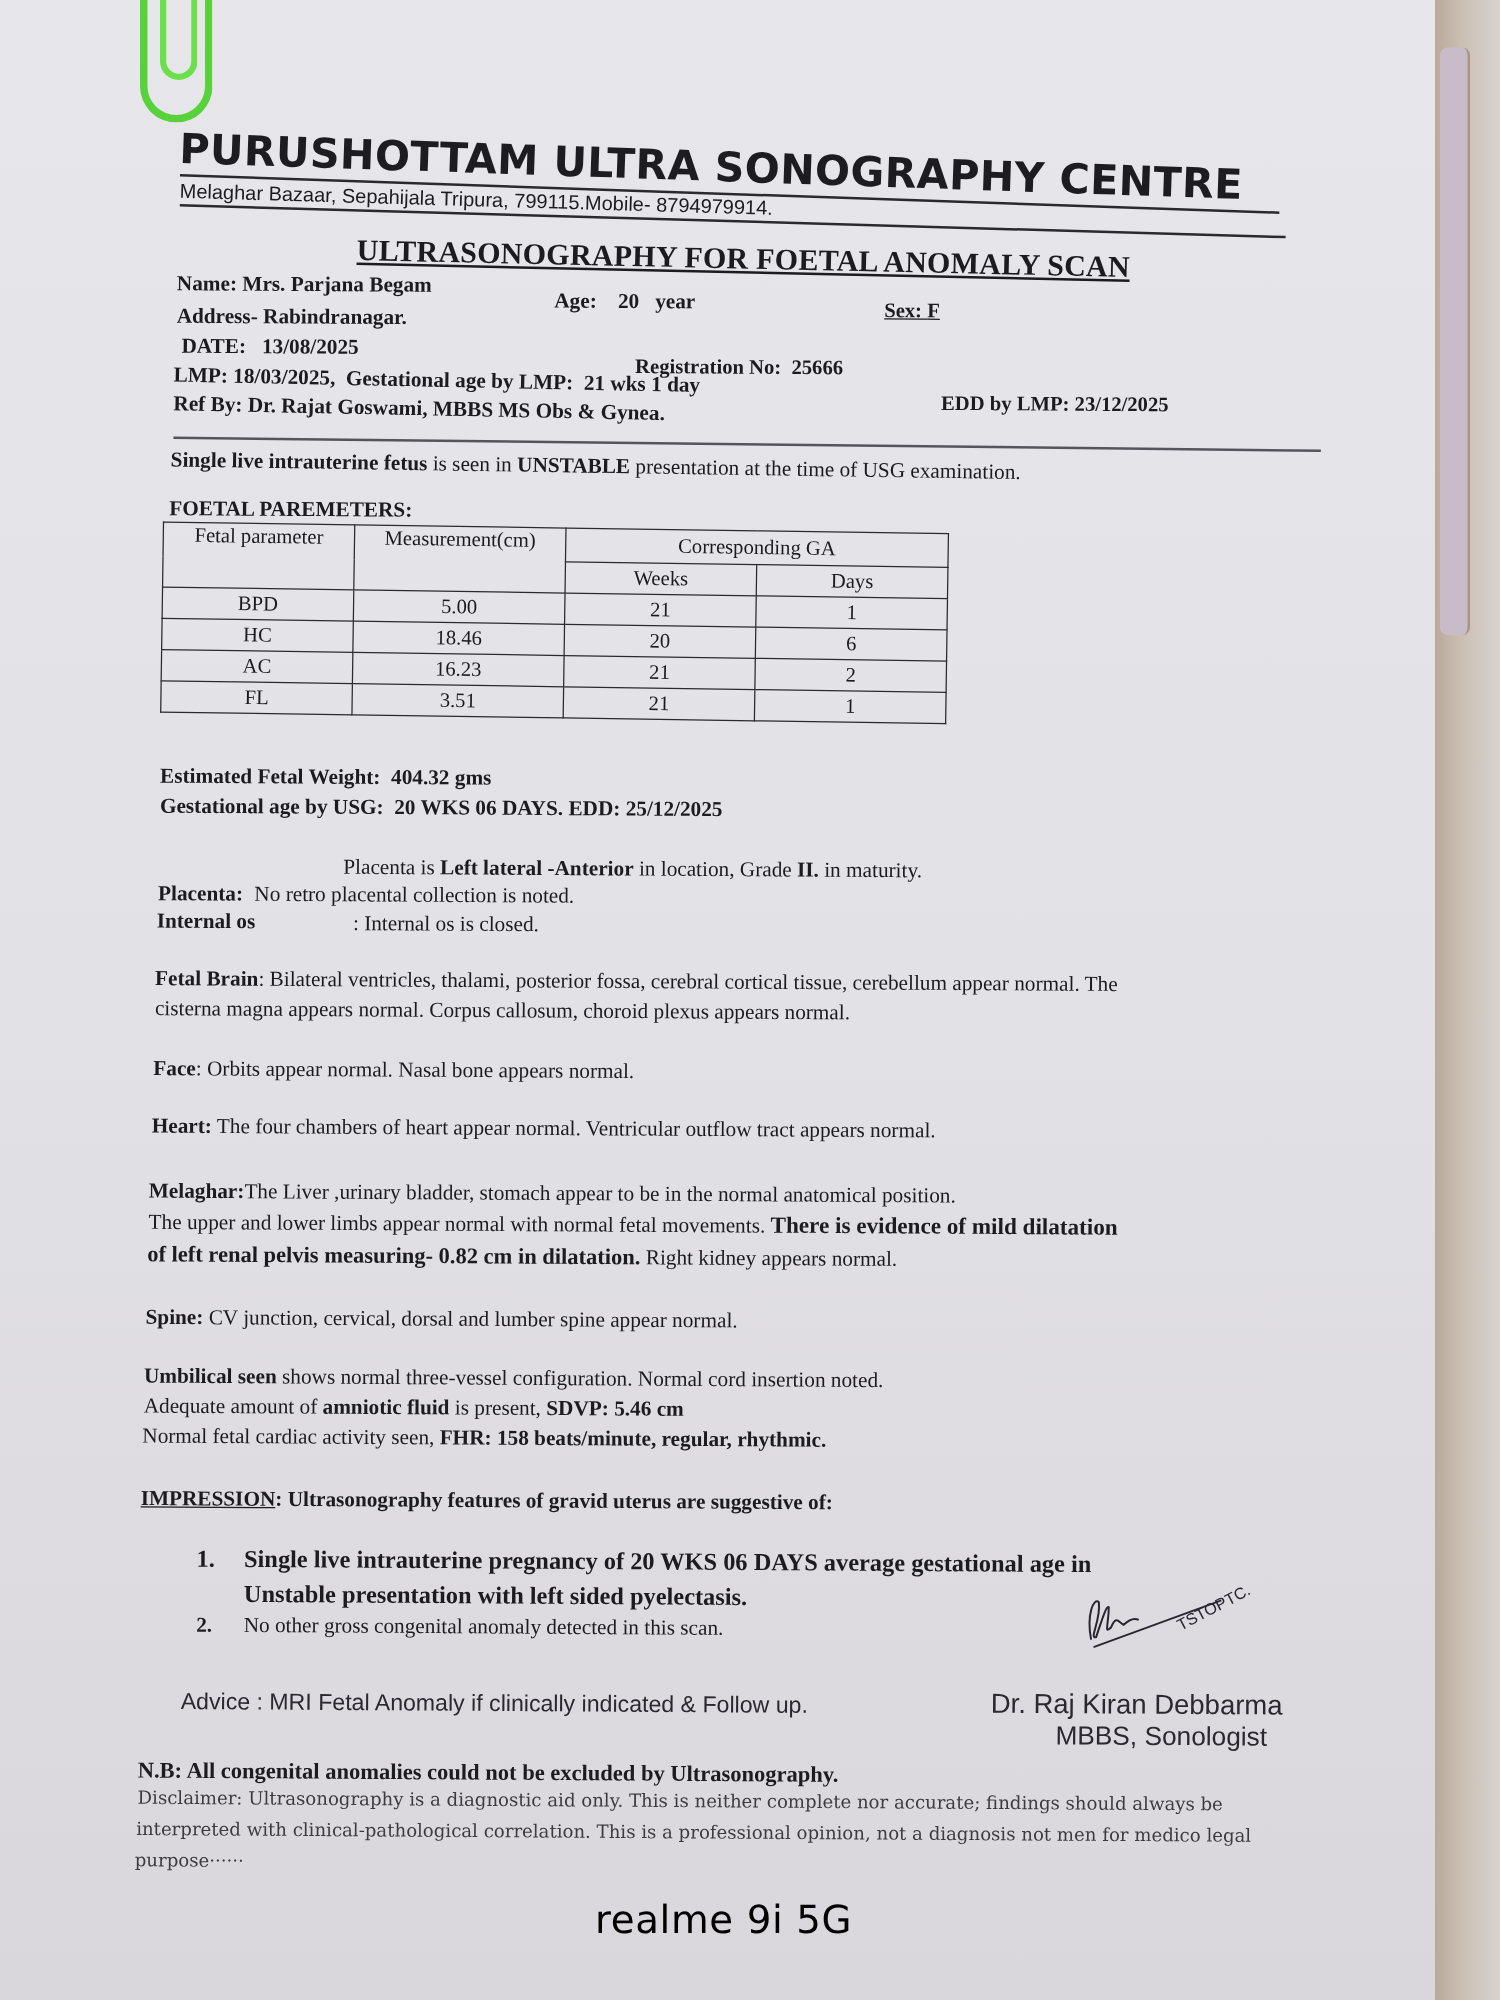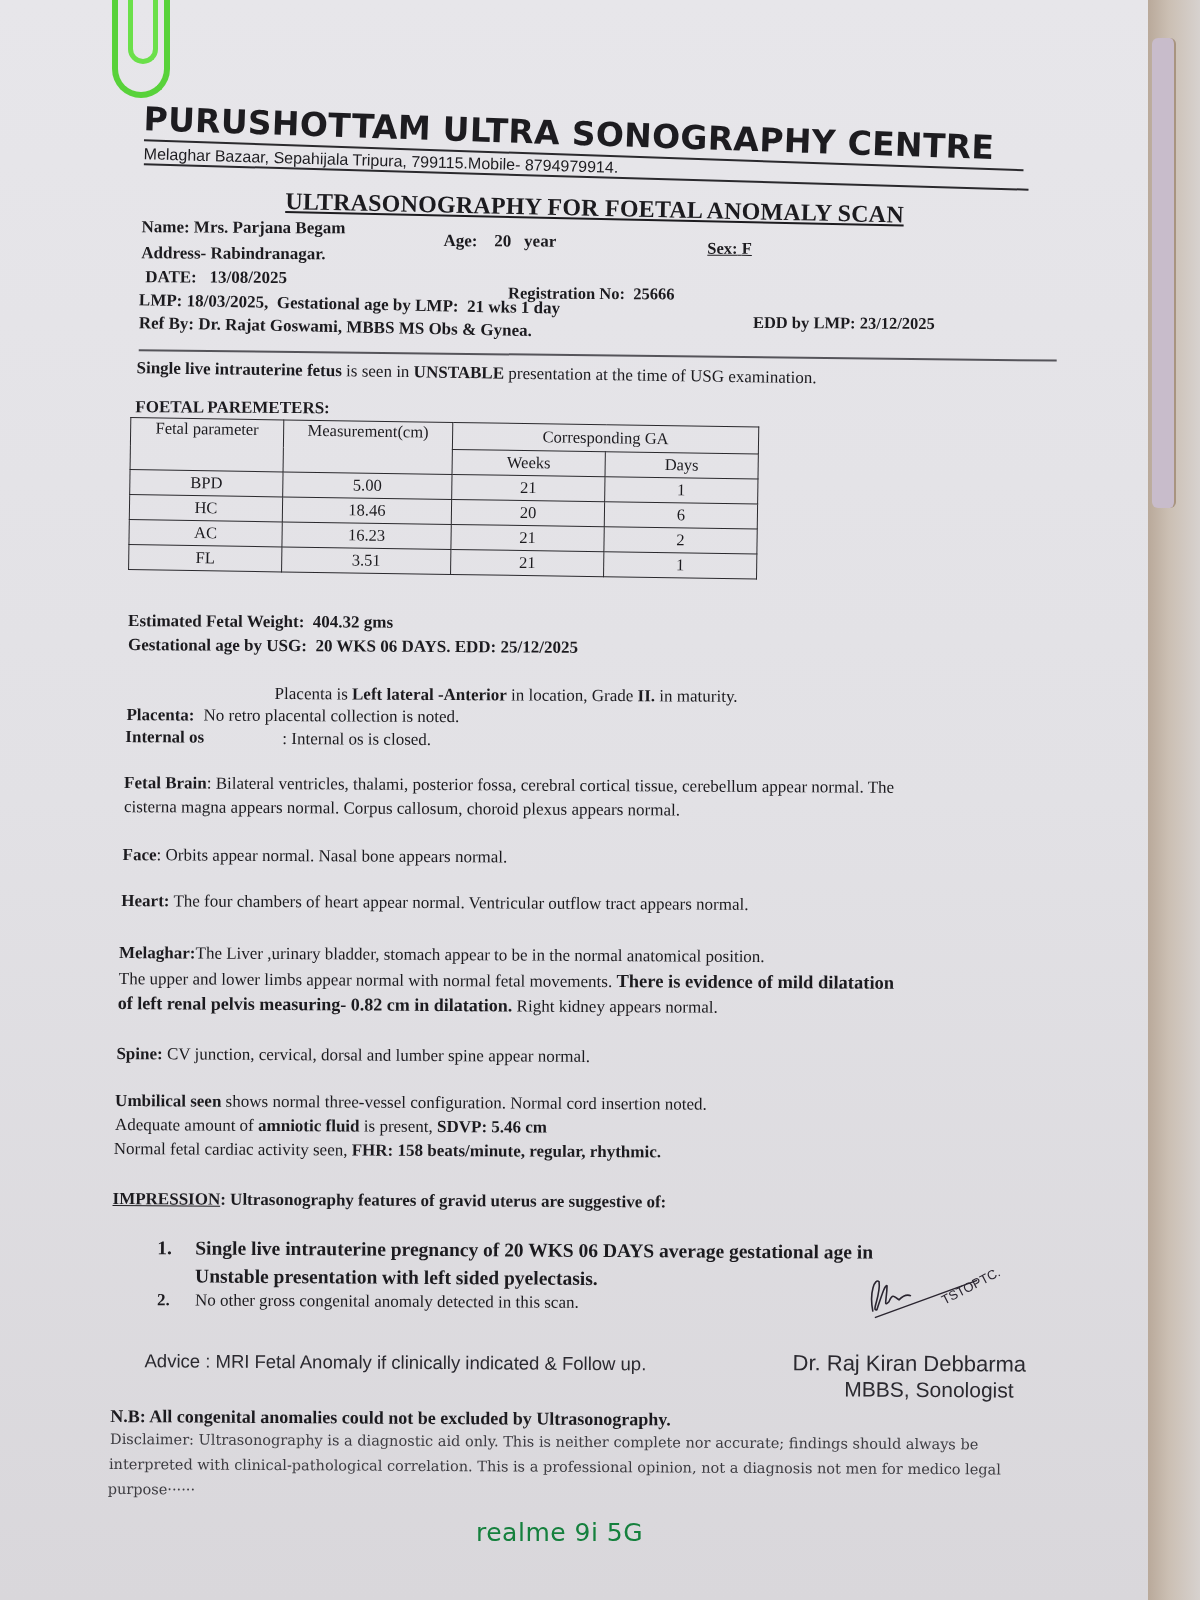--- a/index.html
+++ b/index.html
@@ -51,21 +51,21 @@
   .tbl { position:absolute; left:128px; top:420px; border-collapse:collapse; font-size:16.5px; transform: rotate(0.5deg); transform-origin:left top; }
   .tbl td { border:1.5px solid #2a292d; text-align:center; padding:0; height:24px; }
   .tbl .hdr { vertical-align:top; height:26px; }
   .c1 { width:152px; } .c2 { width:168px; } .c3 { width:152px; } .c4 { width:152px; }
   .sans { font-family:"Liberation Sans", sans-serif; }
   .sig {
     left:868px; top:1270px; width:130px; height:60px;
   }
   .watermark {
     position:absolute; left:476px; top:1518px; font-family:"DejaVu Sans", sans-serif;
-    font-size:25px; color:#15803d; letter-spacing:0.5px;
+    font-size:31px; color:#000000; letter-spacing:0.5px;
   }
   .disclaimer { font-family:"DejaVu Serif", serif; font-size:14.5px; color:#3c3b40; }
 </style>
 </head>
 <body>
 
 <div class="paper"></div>
 <div class="edge"></div>
 <div class="edge-strip"></div>
 

